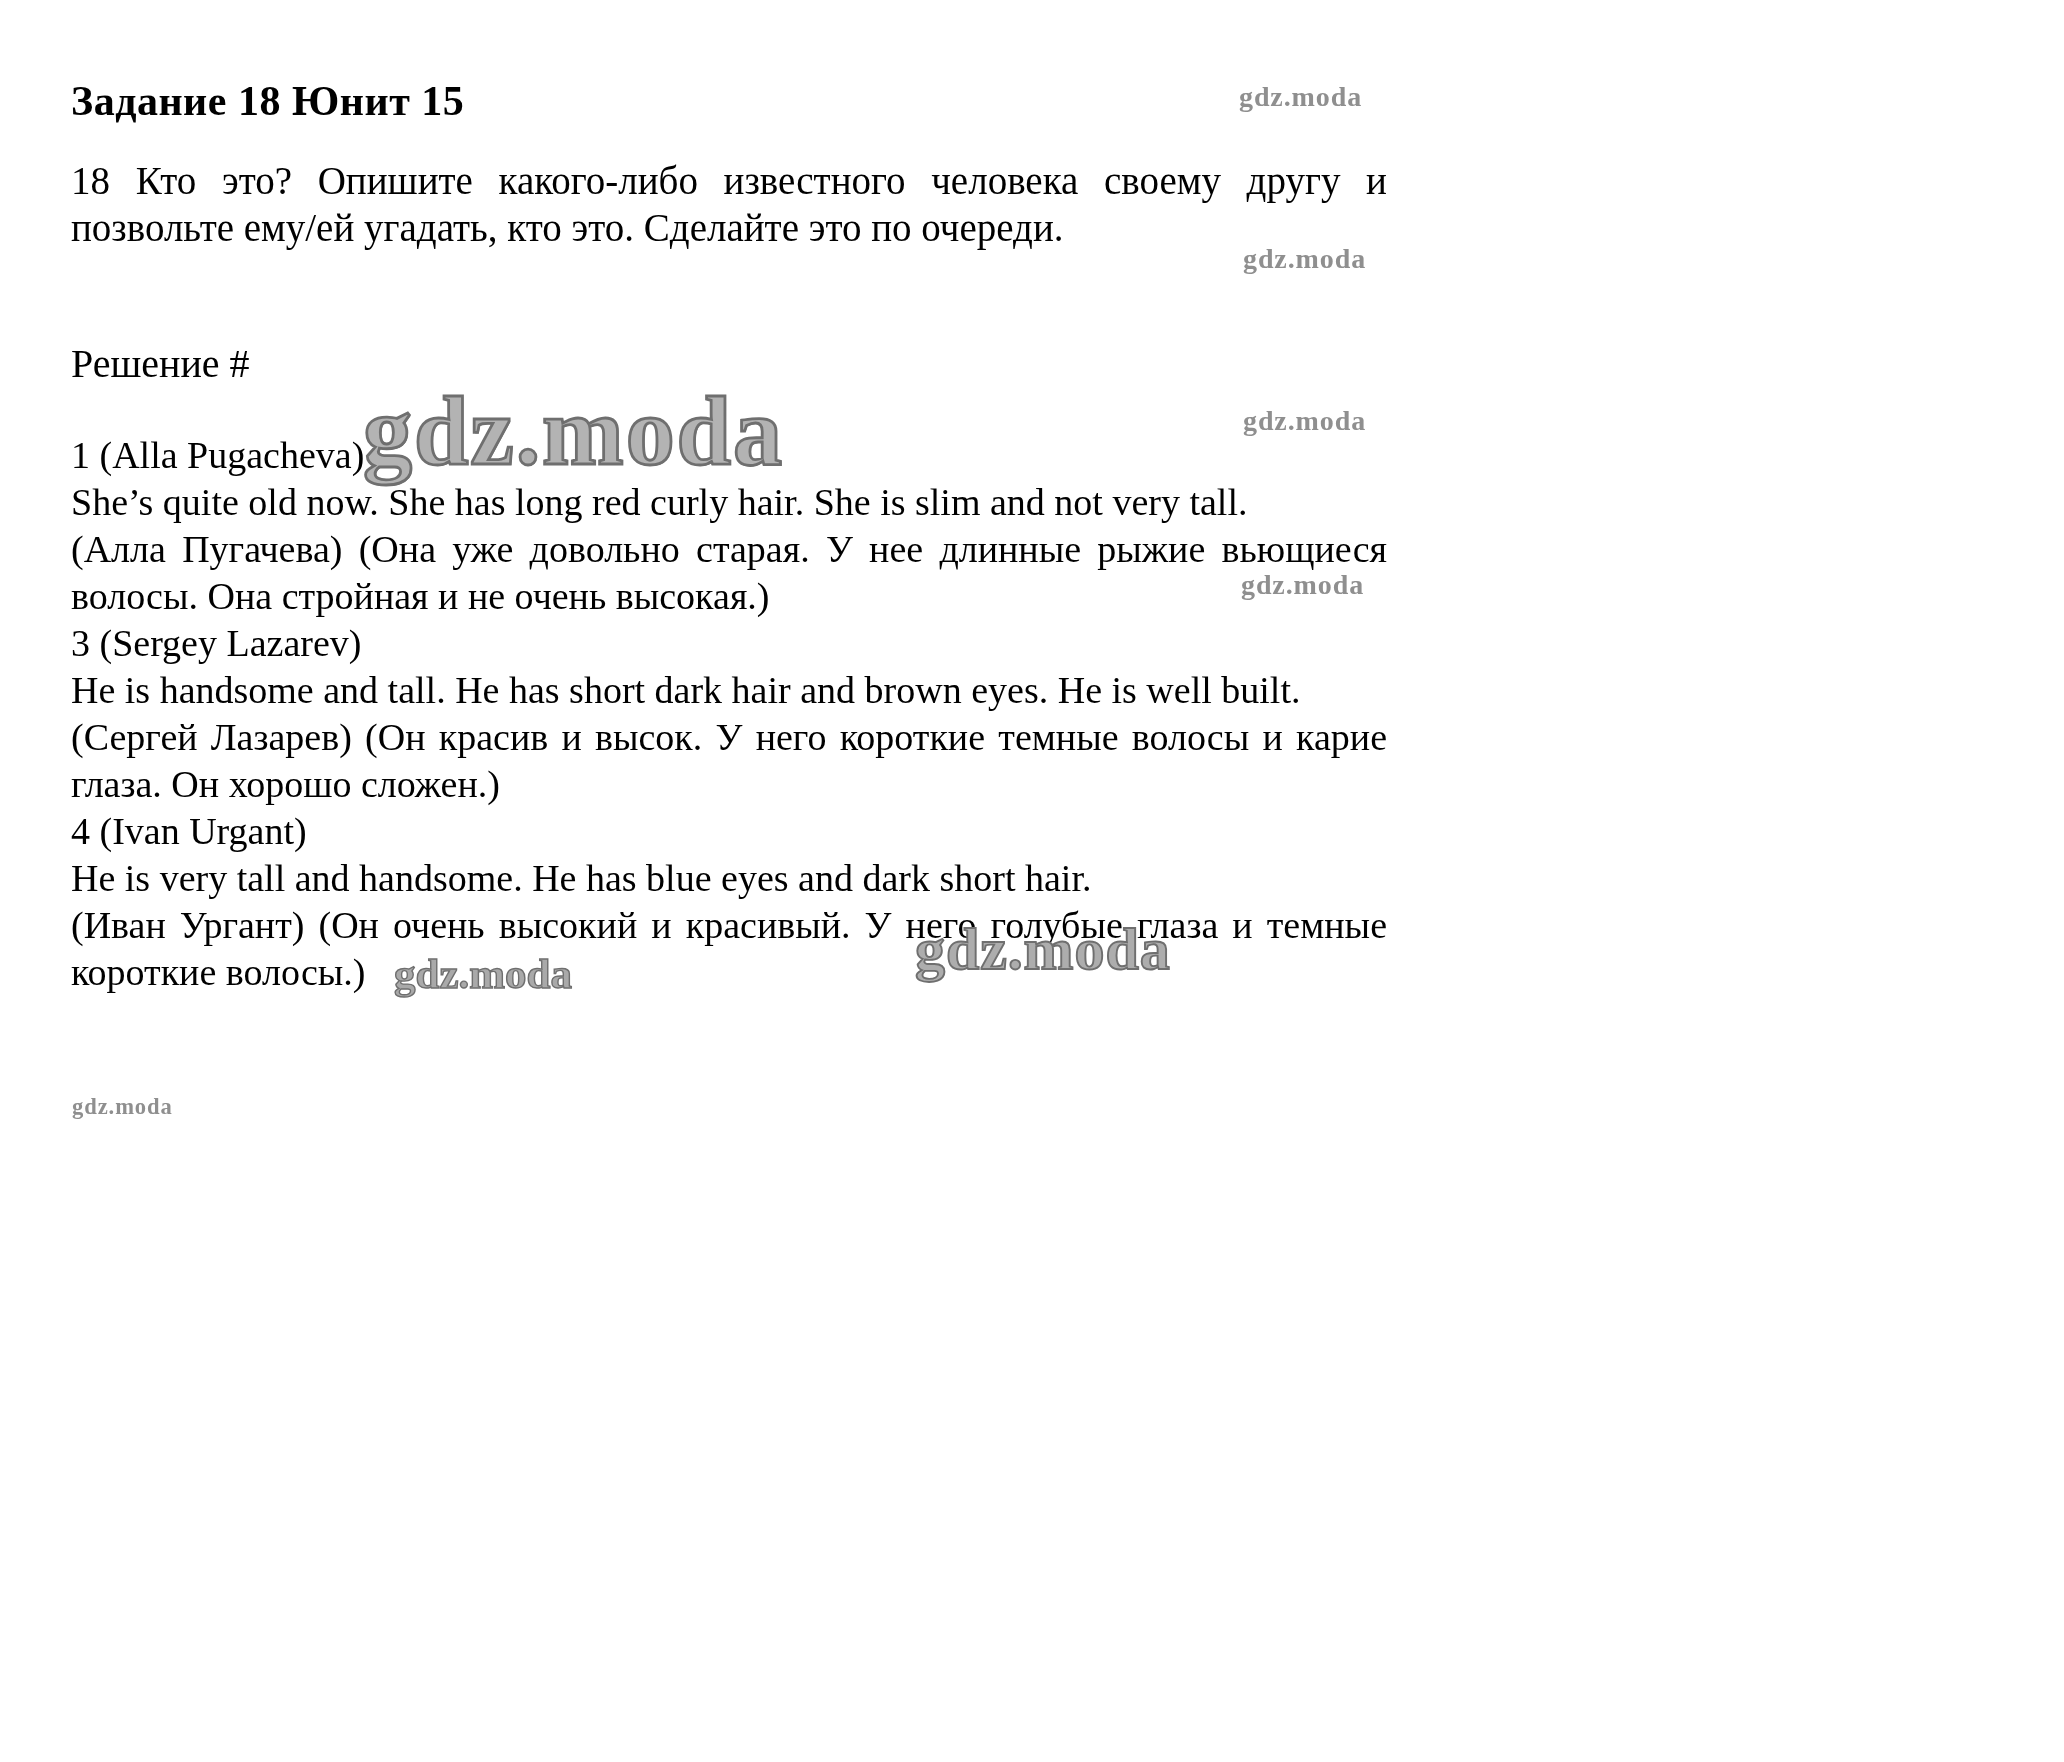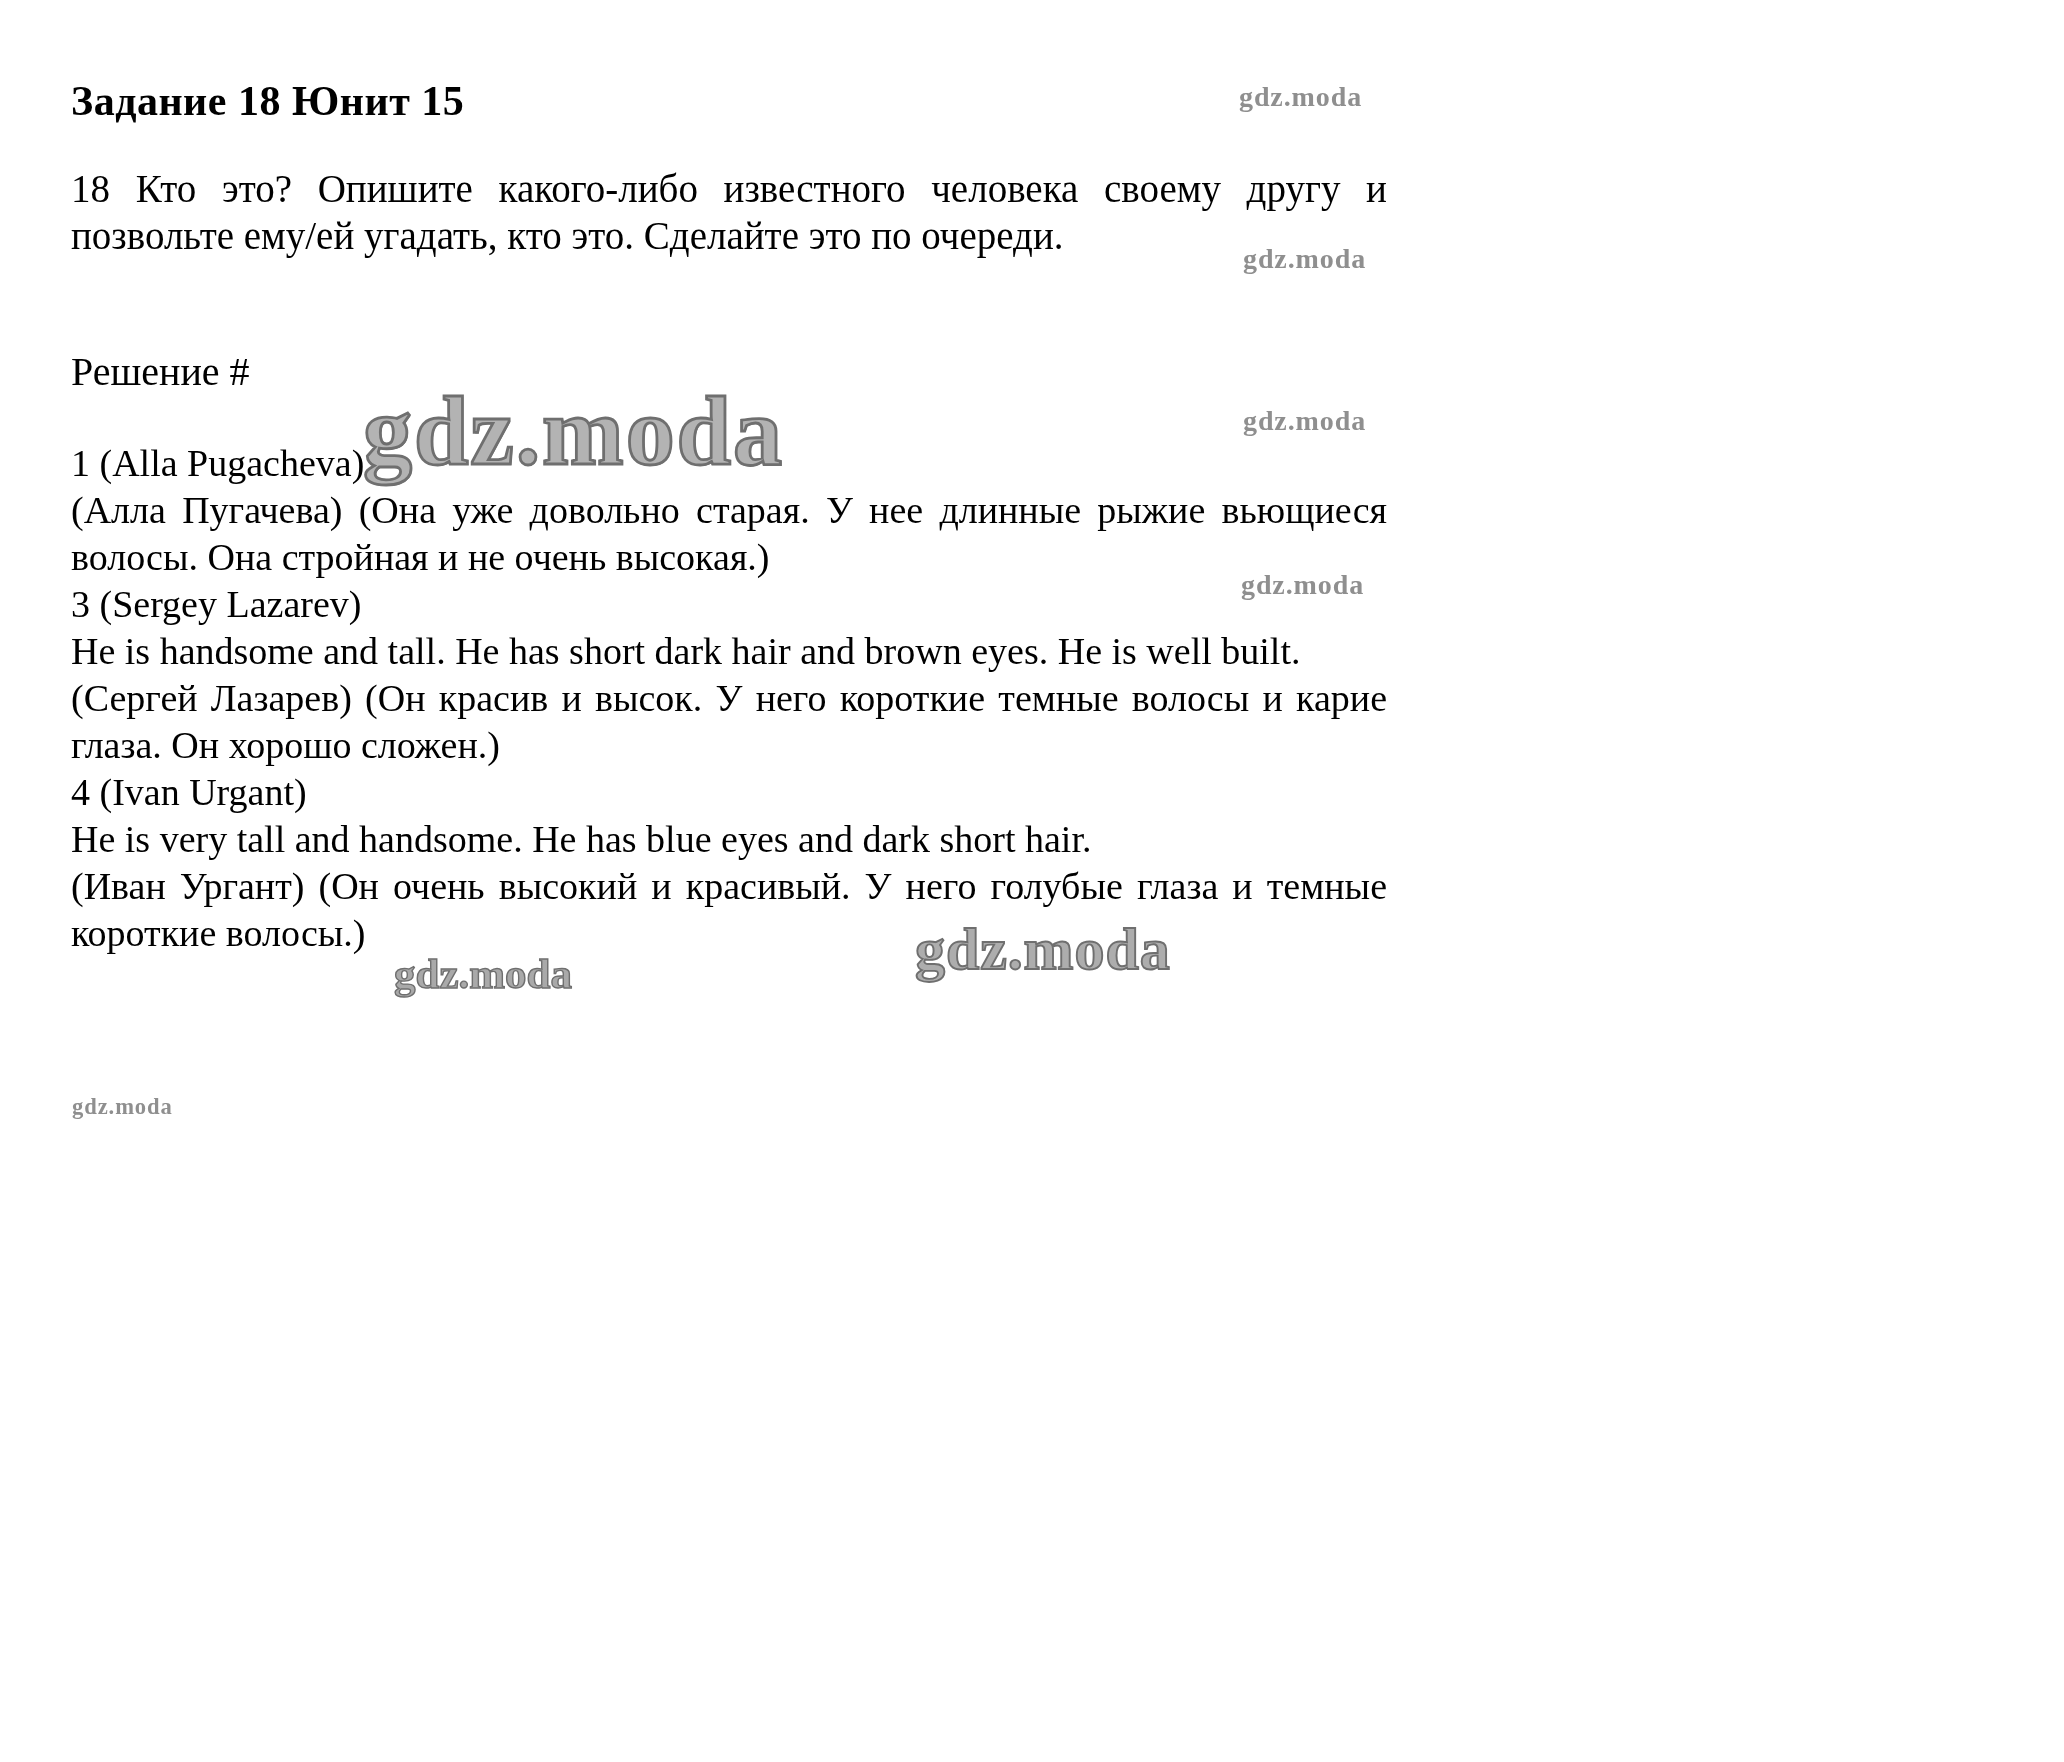--- a/index.html
+++ b/index.html
@@ -21,21 +21,21 @@
     left: 71px;
     top: 77px;
     width: 1316px;
   }
   .doc-heading {
     font-size: 42px;
     font-weight: bold;
     letter-spacing: 0.5px;
   }
   .task-paragraph {
-    margin-top: 40px;
+    margin-top: 32px;
     font-size: 39px;
     line-height: 47px;
     text-align: justify;
   }
   .solution-heading {
     margin-top: 89px;
     font-size: 40px;
     font-weight: normal;
   }
   .solution-block {
@@ -96,20 +96,21 @@
     <div class="doc-heading">Задание 18 Юнит 15</div>
 
     <p class="task-paragraph">18 Кто это? Опишите какого-либо известного человека своему другу и позвольте ему/ей угадать, кто это. Сделайте это по очереди.</p>
 
     <div class="solution-heading">Решение #</div>
 
     <div class="solution-block">
 
       <div>
         <p class="item-label">1 (Alla Pugacheva)</p>
+        <p class="item-english">She’s quite old now. She has long red curly hair. She is slim and not very tall.</p>
         <p class="item-russian">(Алла Пугачева) (Она уже довольно старая. У нее длинные рыжие вьющиеся волосы. Она стройная и не очень высокая.)</p>
       </div>
 
 
       <div>
         <p class="item-label">3 (Sergey Lazarev)</p>
         <p class="item-english">He is handsome and tall. He has short dark hair and brown eyes. He is well built.</p>
         <p class="item-russian">(Сергей Лазарев) (Он красив и высок. У него короткие темные волосы и карие глаза. Он хорошо сложен.)</p>
       </div>
 

